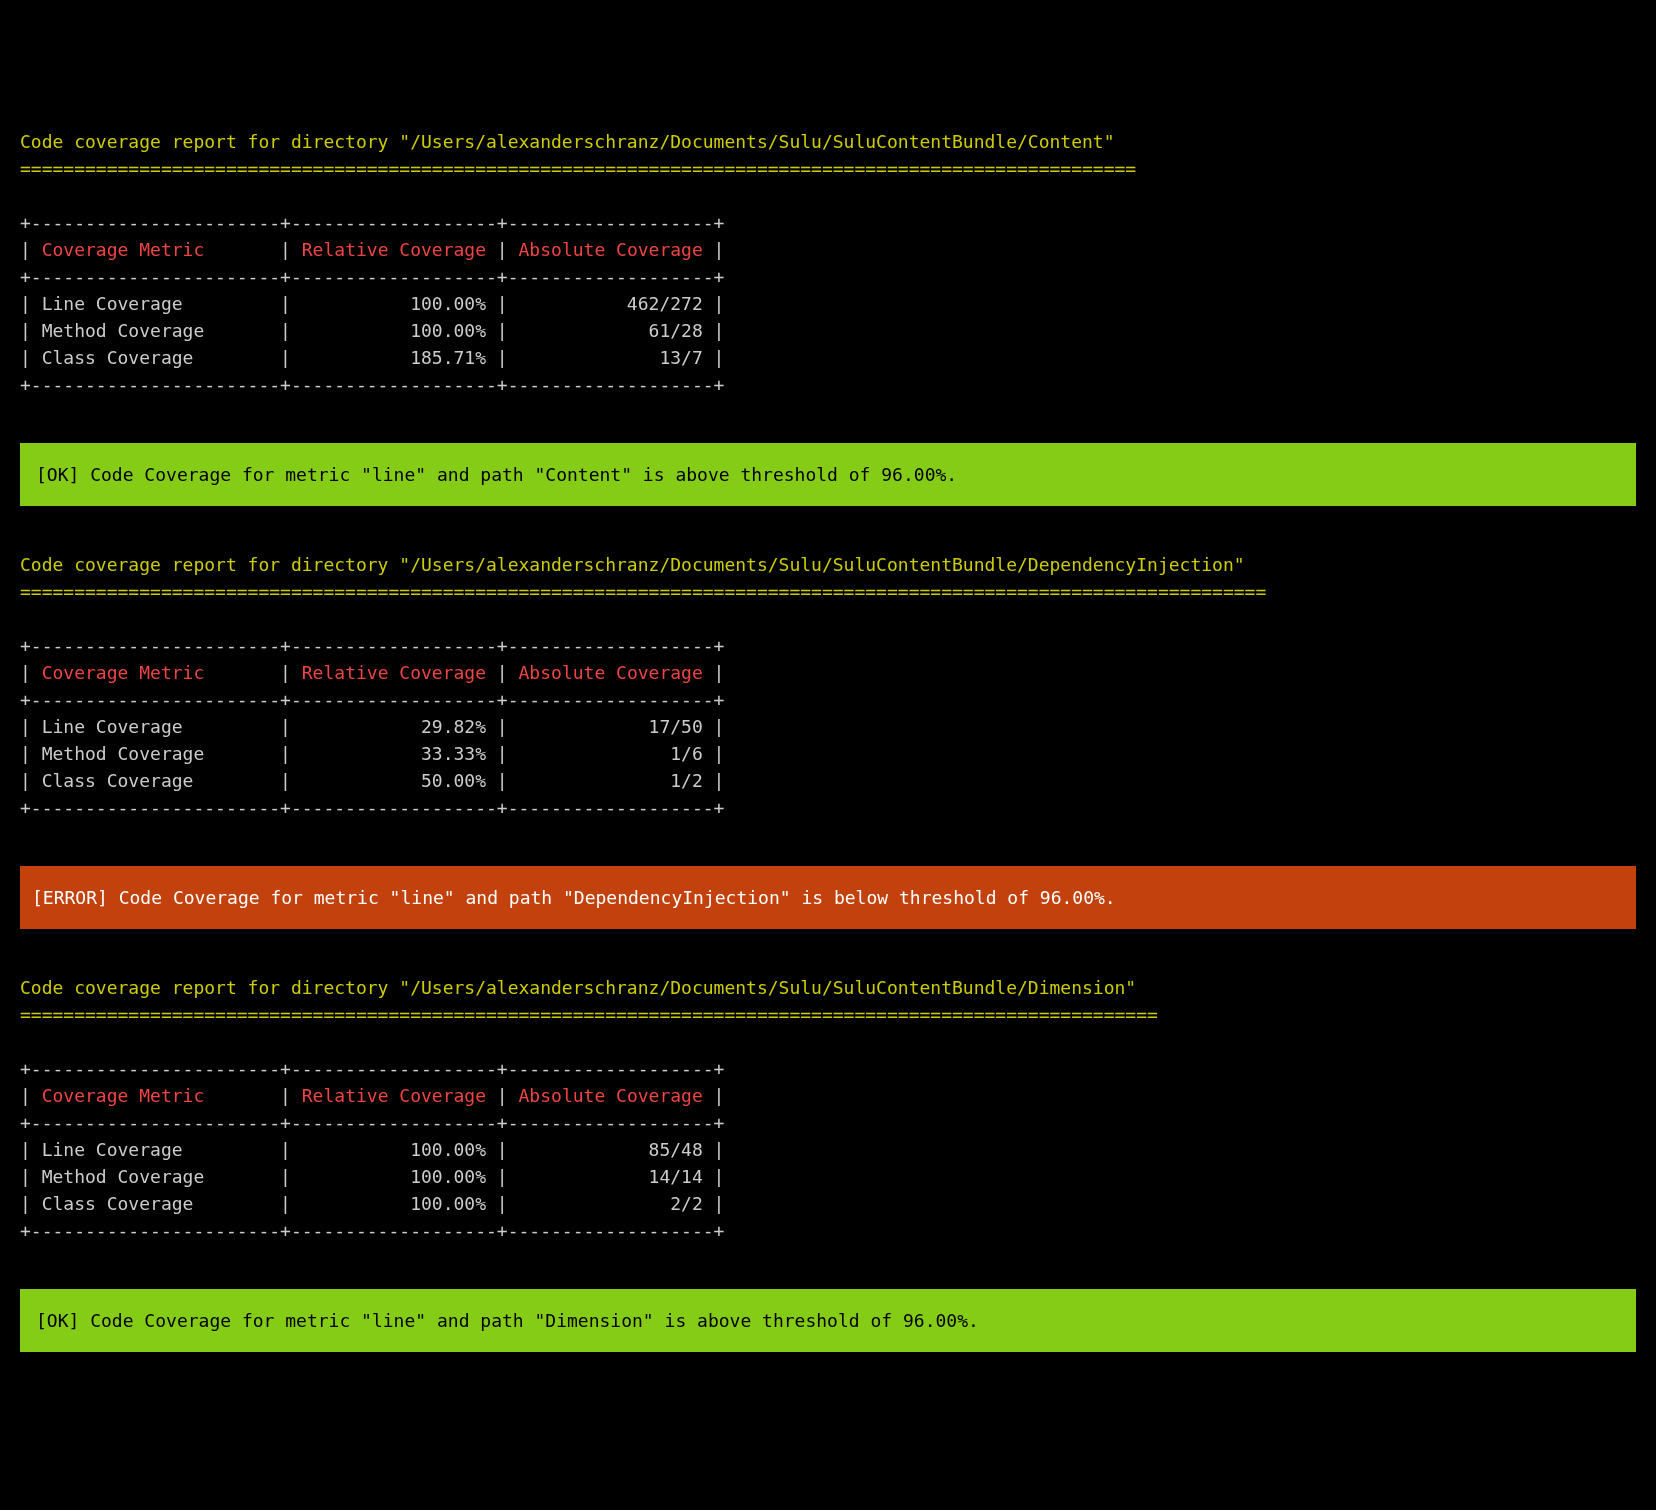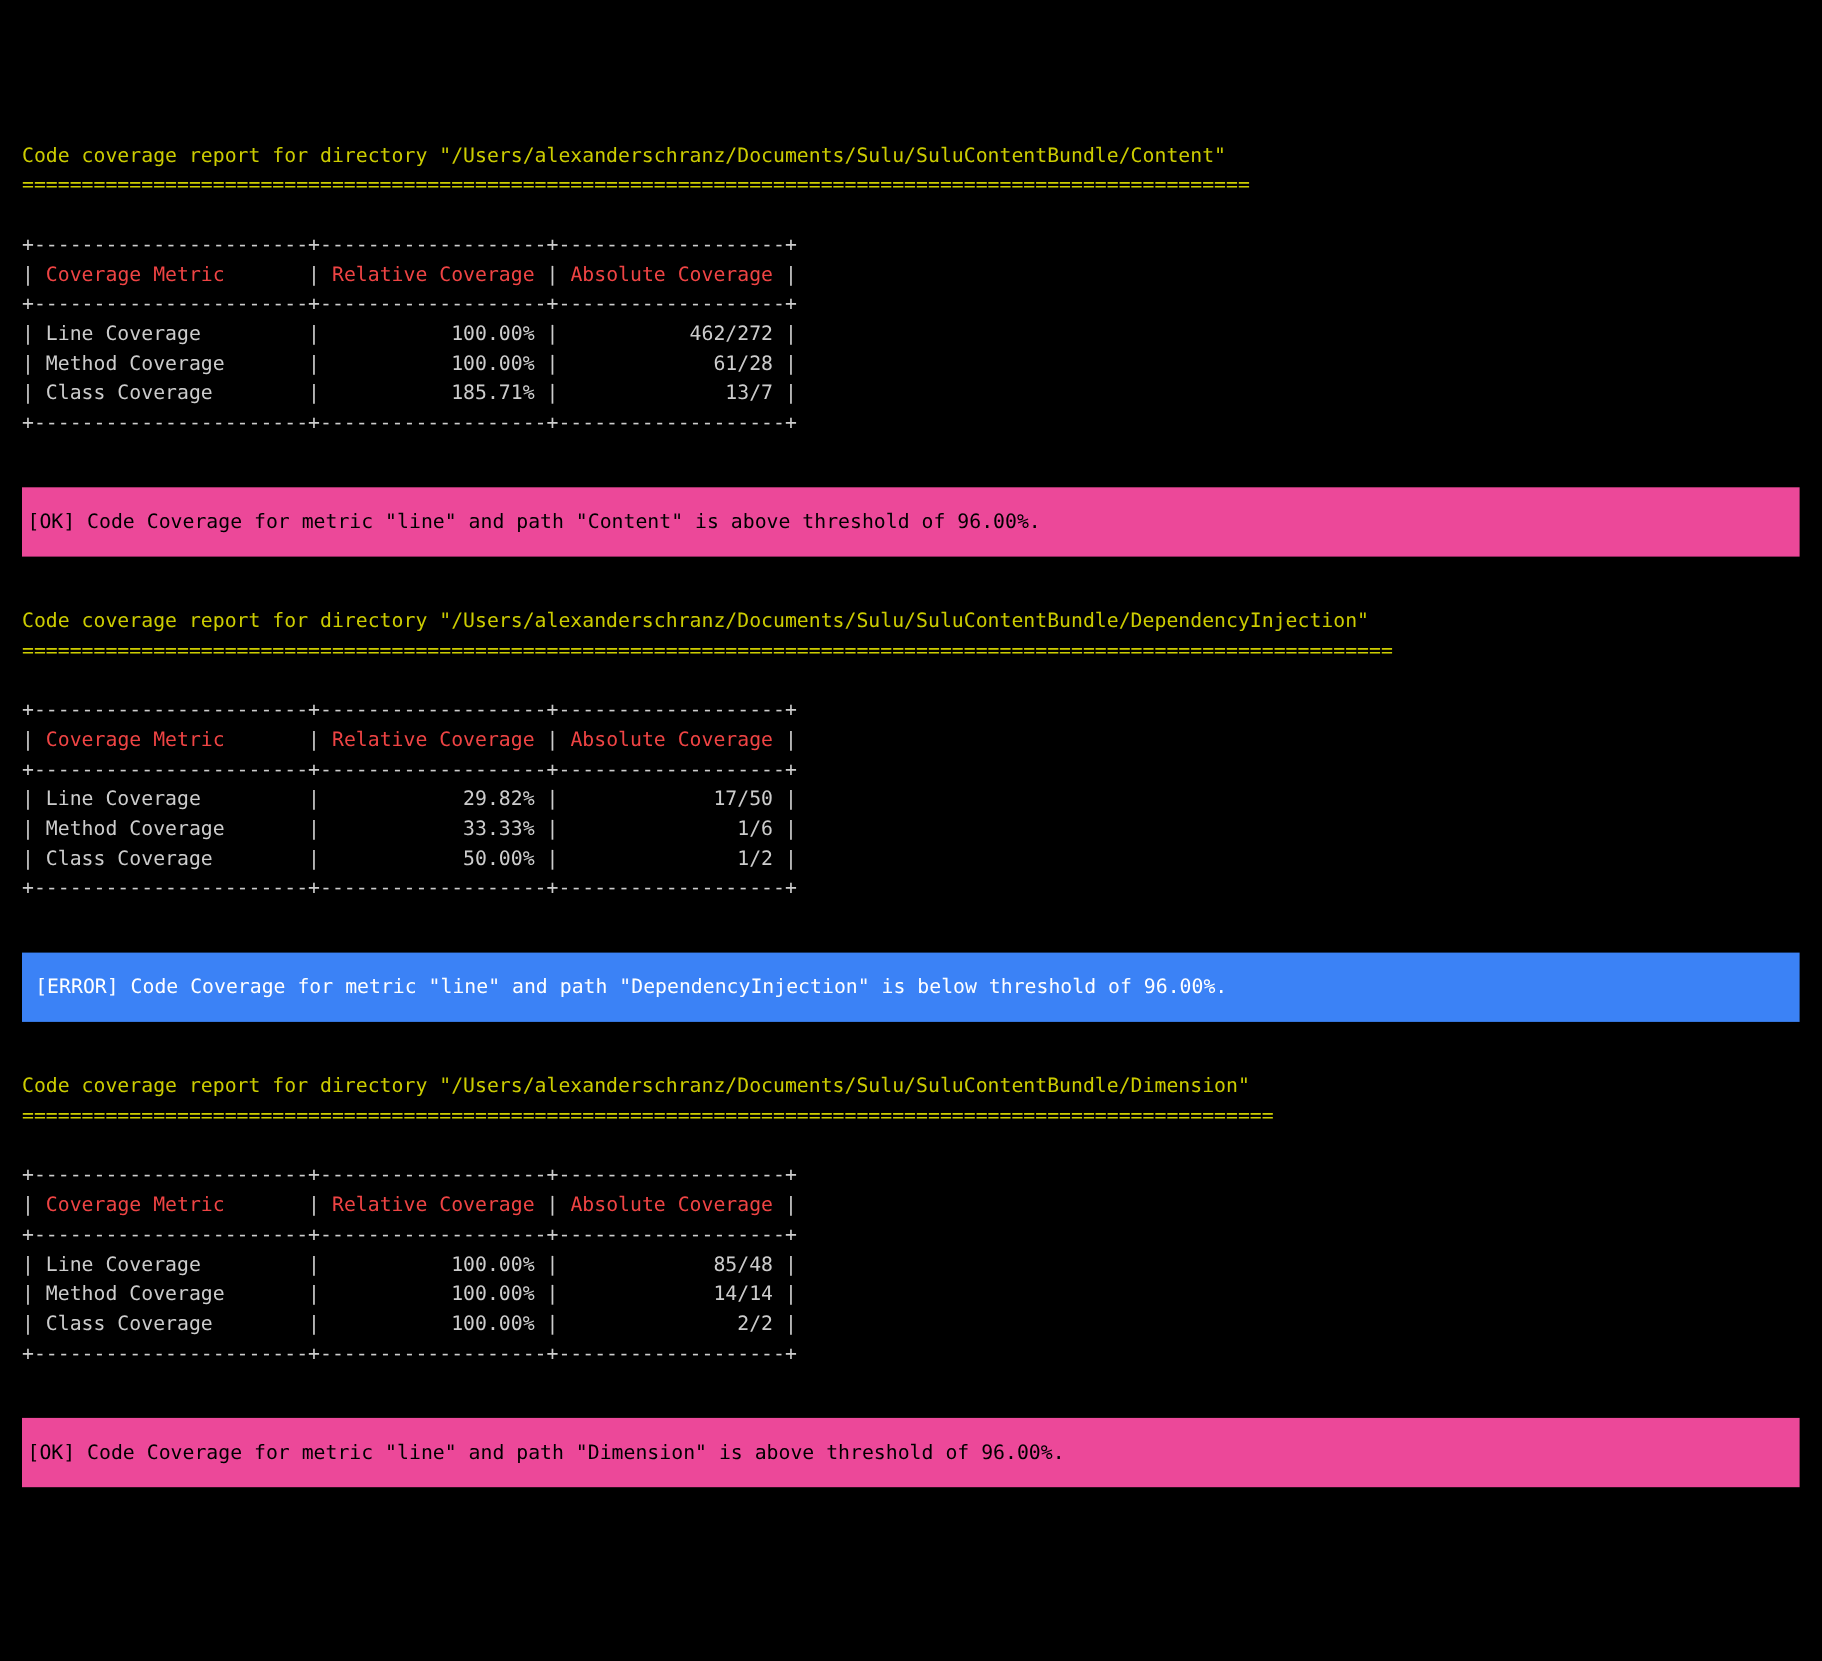--- a/index.html
+++ b/index.html
@@ -9,28 +9,28 @@
       font-size: 18px;
       line-height: 1.5;
       margin: 0;
       padding: 20px;
       white-space: pre;
     }
     .yellow { color: #cccc00; margin-top: 44px; }
     .green { color: #ef4444; }
     .white { color: #cccccc; }
     .ok-box {
-      background: #ec4899;
+      background: #84cc16;
       color: #000000;
-      padding: 18px 5px;
+      padding: 18px 16px;
       margin: 18px 0;
       white-space: normal;
     }
     .error-box {
-      background: #3b82f6;
+      background: #c2410c;
       color: #ffffff;
       padding: 18px 12px;
       margin: 18px 0;
       white-space: normal;
     }
     .section { display: block; }
   </style>
 </head>
 <body>
 

